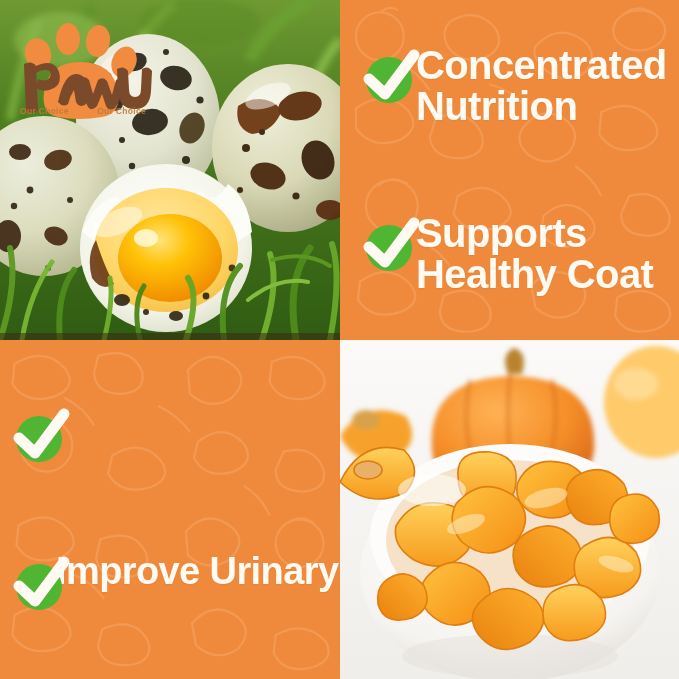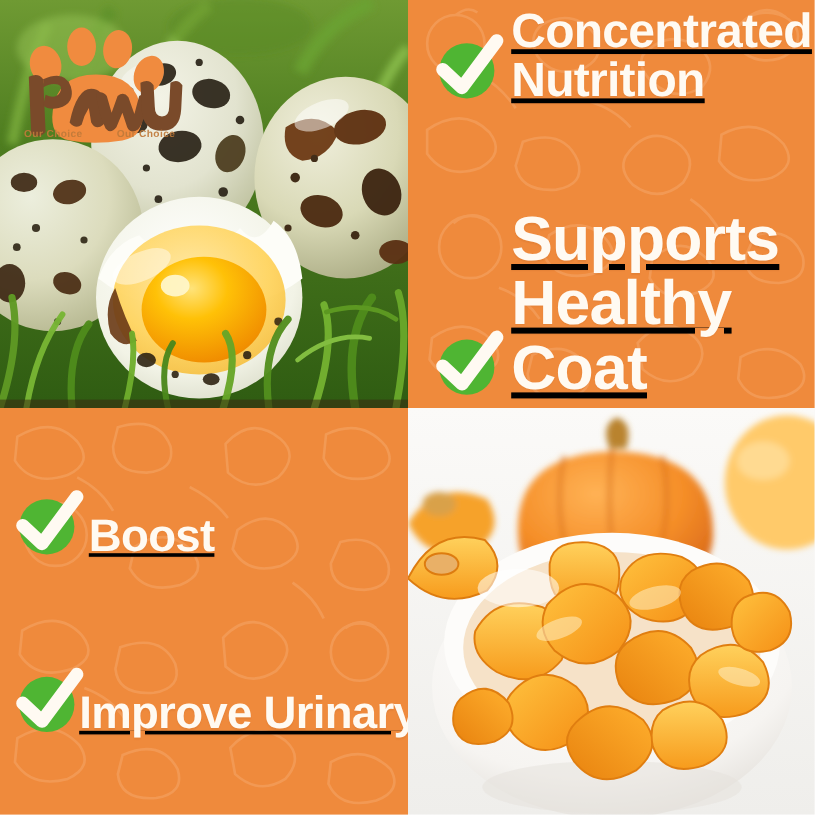--- a/index.html
+++ b/index.html
@@ -15,30 +15,30 @@
   
   .panel{background:#ef8a3c;}
   .panel .pattern{position:absolute;inset:0;opacity:.5;pointer-events:none;}
   .panel .pattern svg{width:100%;height:100%;display:block;}
 
   .bullets{position:relative;height:100%;display:flex;
            flex-direction:column;justify-content:center;box-sizing:border-box;}
   .bullets.tr{padding:6px 8px 6px 18px;gap:86px;}
   .bullets.bl{padding:6px 8px 6px 8px;gap:84px;}
 
-  .bullet{display:flex;align-items:flex-end;gap:12px;text-decoration:underline;}
+  .bullet{display:flex;align-items:flex-start;gap:2px;}
 
   .check{flex:0 0 auto;width:62px;height:62px;position:relative;margin-top:2px;}
   .check svg{width:100%;height:100%;display:block;overflow:visible;}
 
   .btext{color:#fffaf2;font-weight:700;line-height:1.03;
          letter-spacing:-0.6px;
          text-shadow:0 1px 1px rgba(150,70,20,.10);}
   .t1{font-size:40px;margin-left:-6px;}
-  .t2{font-size:52px;margin-left:-6px;}
+  .t2{font-size:40px;margin-left:-6px;}
   .t3{font-size:38px;margin-left:-8px;}
   .t4{font-size:38px;margin-left:-16px;white-space:nowrap;}
 
   
   .eggs{background:#4e7a22;}
   .eggs svg{position:absolute;inset:0;width:100%;height:100%;display:block;}
 
   
   .pumpkin{background:#f6f5f3;}
   .pumpkin svg{position:absolute;inset:0;width:100%;height:100%;display:block;}
@@ -317,21 +317,21 @@
 
     <div class="bullets bl">
       <div class="bullet">
         <span class="check">
           <svg viewBox="0 0 62 62">
             <circle cx="31" cy="33" r="23" fill="#4fb533"></circle>
             <path d="M11 32 L27 47 L56 8" fill="none" stroke="#fffaf2" stroke-width="11" stroke-linecap="round" stroke-linejoin="round"></path>
           </svg>
         </span>
         <span class="btext t3">
-          <span>Boost</span><br>
+          <br>
         </span>
       </div>
 
       <div class="bullet">
         <span class="check">
           <svg viewBox="0 0 62 62">
             <circle cx="31" cy="33" r="23" fill="#4fb533"></circle>
             <path d="M11 32 L27 47 L56 8" fill="none" stroke="#fffaf2" stroke-width="11" stroke-linecap="round" stroke-linejoin="round"></path>
           </svg>
         </span>

